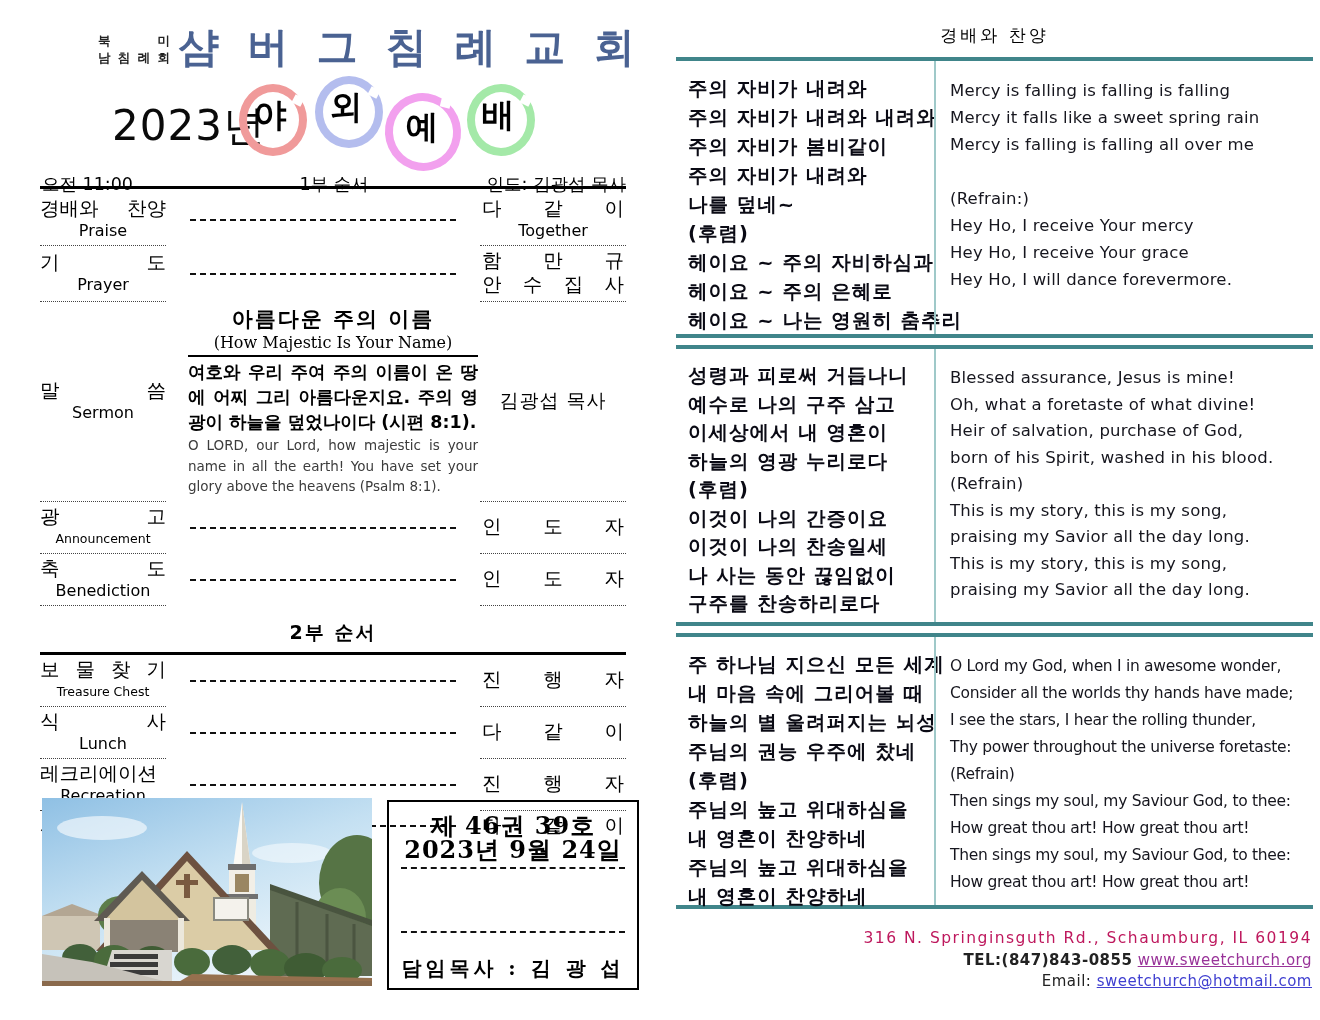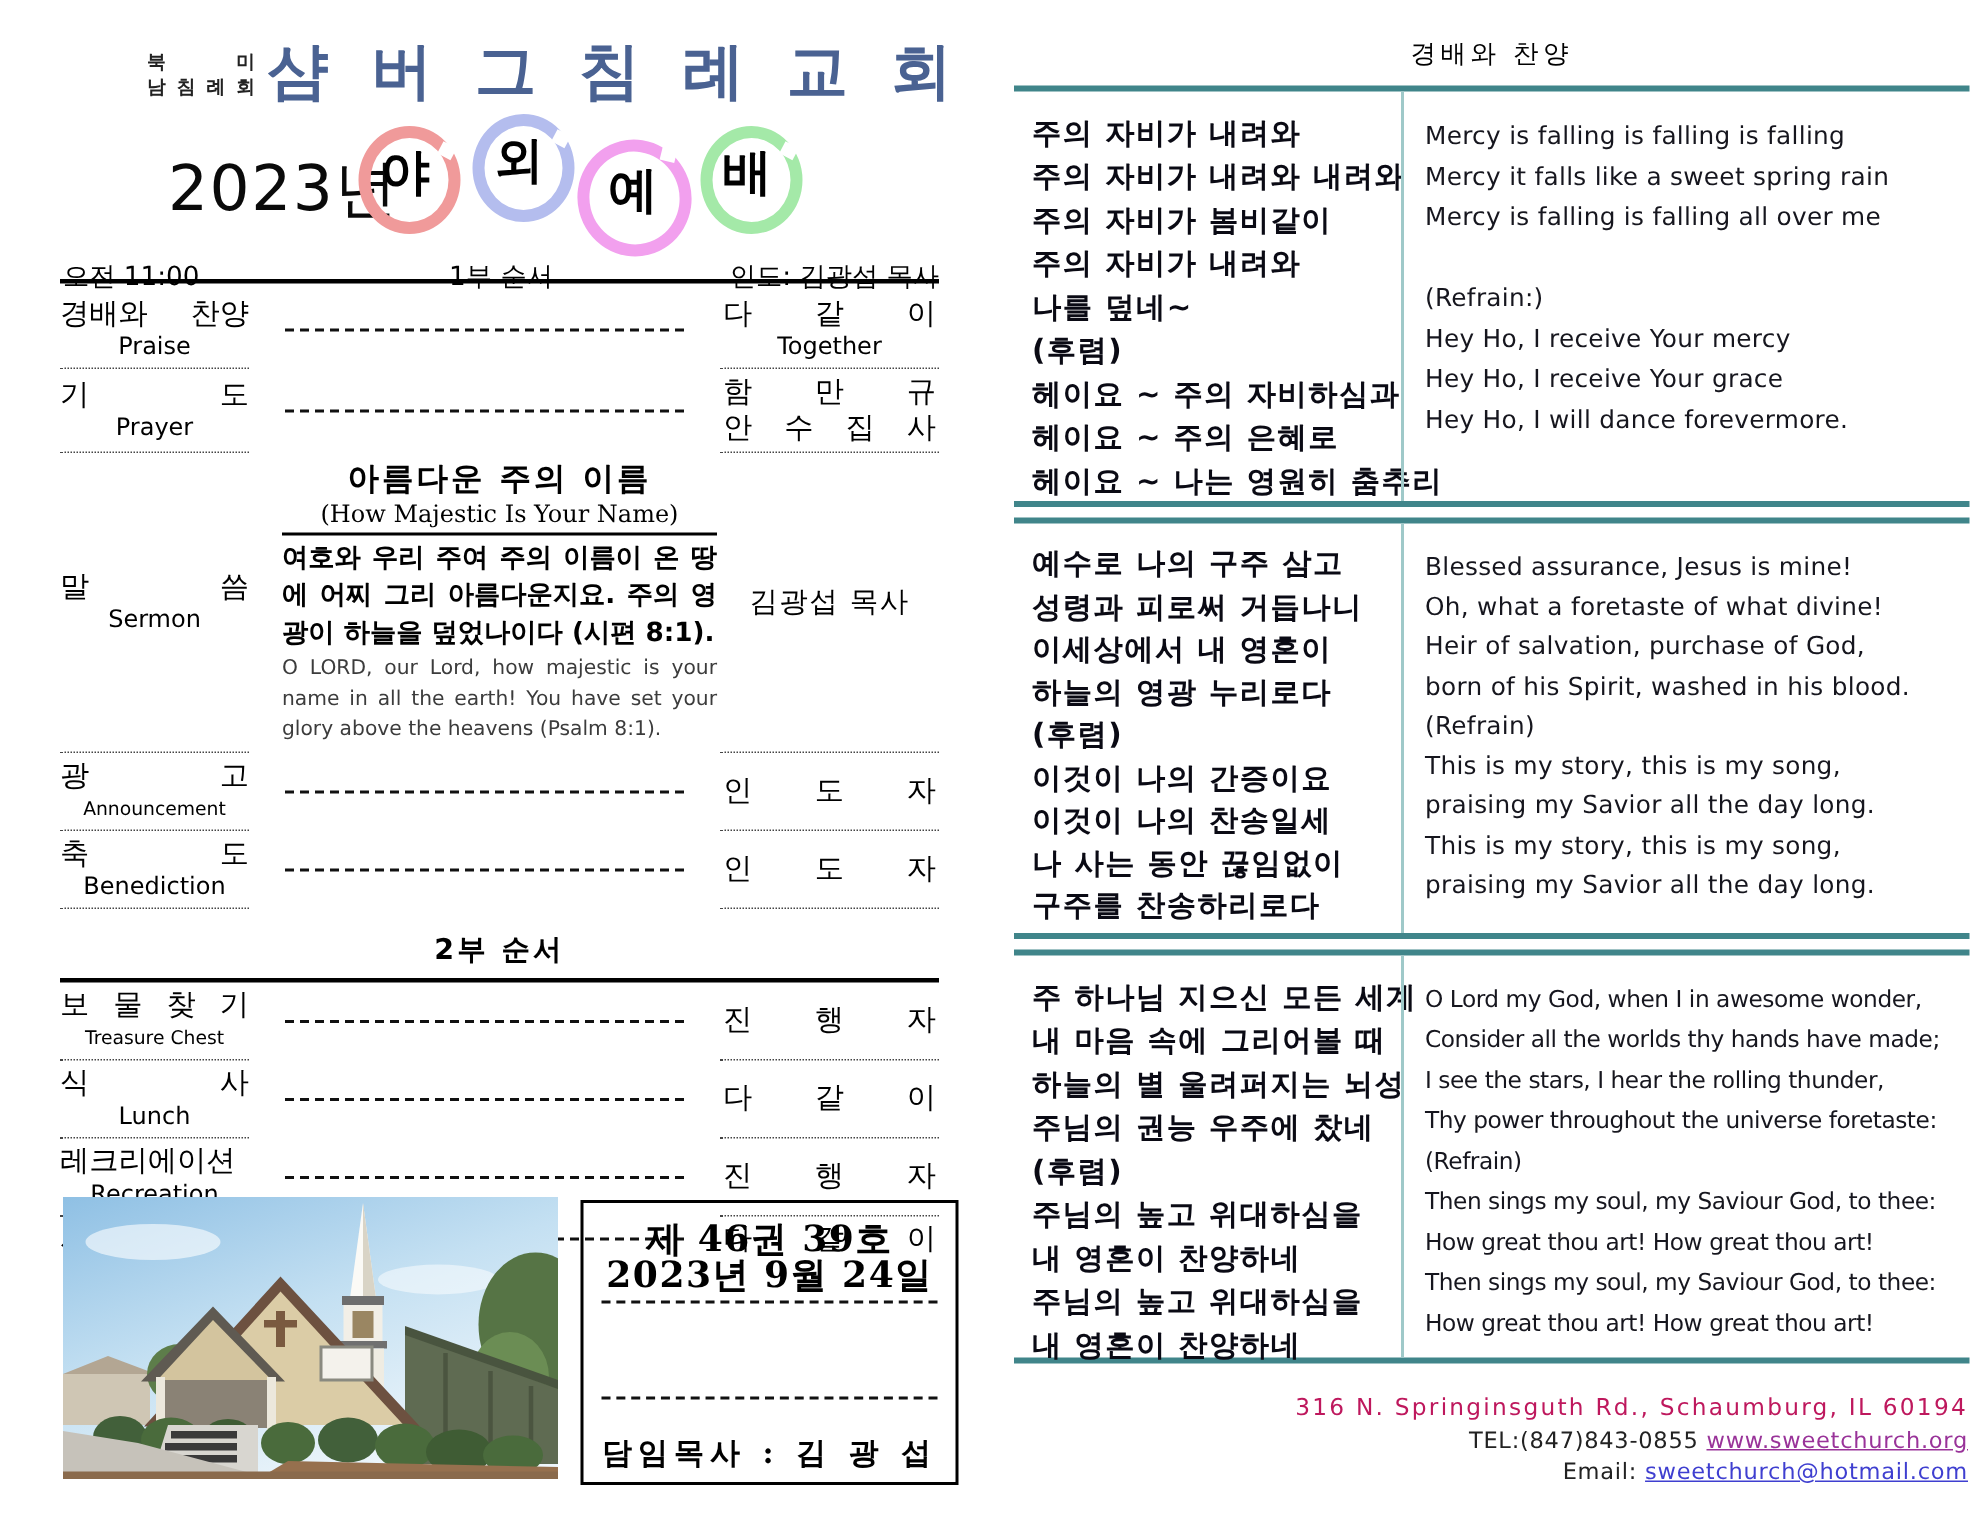--- a/index.html
+++ b/index.html
@@ -80,21 +80,21 @@
   .kr-col .lyric-line{font-size:19.5px;font-weight:600;line-height:29px;letter-spacing:1px;color:#0a0a14;white-space:nowrap;}
   .en-col .lyric-line{font-size:16.5px;line-height:27px;color:#16161e;letter-spacing:0.2px;white-space:nowrap;}
   .hymn-2 .kr-col .lyric-line{line-height:28.5px;}
   .hymn-2 .en-col .lyric-line{line-height:26.5px;}
   .hymn-3 .en-col .lyric-line{font-size:15.5px;letter-spacing:-0.3px;line-height:27px;}
 
   
   .contact{position:absolute;right:8px;top:928px;text-align:right;line-height:21.5px;}
   .addr{font-size:15.5px;letter-spacing:1.5px;color:#be185d;}
   .tel-line,.email-line{font-size:15px;color:#222;letter-spacing:0.5px;}
-  .tel-label{font-weight:normal;}
+  .tel-label{font-weight:bold;}
   .link{text-decoration:underline;cursor:pointer;}
   .link.purple{color:var(--link-purple,#993399);}
   .link.blue{color:var(--link-blue,#3f3fd0);}
 </style>
 </head>
 <body>
 
 <div class="page">
 
   <div class="logo-row">
@@ -358,22 +358,22 @@
           <div class="lyric-line">Mercy is falling is falling all over me</div>
           <div class="lyric-line">&nbsp;</div>
           <div class="lyric-line">(Refrain:)</div>
           <div class="lyric-line">Hey Ho, I receive Your mercy</div>
           <div class="lyric-line">Hey Ho, I receive Your grace</div>
           <div class="lyric-line">Hey Ho, I will dance forevermore.</div>
         </div>
     </div>
     <div class="hymn-block hymn-2">
       <div class="kr-col">
+          <div class="lyric-line">성령과 피로써 거듭나니</div>
           <div class="lyric-line">예수로 나의 구주 삼고</div>
-          <div class="lyric-line">성령과 피로써 거듭나니</div>
           <div class="lyric-line">이세상에서 내 영혼이</div>
           <div class="lyric-line">하늘의 영광 누리로다</div>
           <div class="lyric-line">(후렴)</div>
           <div class="lyric-line">이것이 나의 간증이요</div>
           <div class="lyric-line">이것이 나의 찬송일세</div>
           <div class="lyric-line">나 사는 동안 끊임없이</div>
           <div class="lyric-line">구주를 찬송하리로다</div>
         </div>
       <div class="vdiv"></div>
       <div class="en-col">

